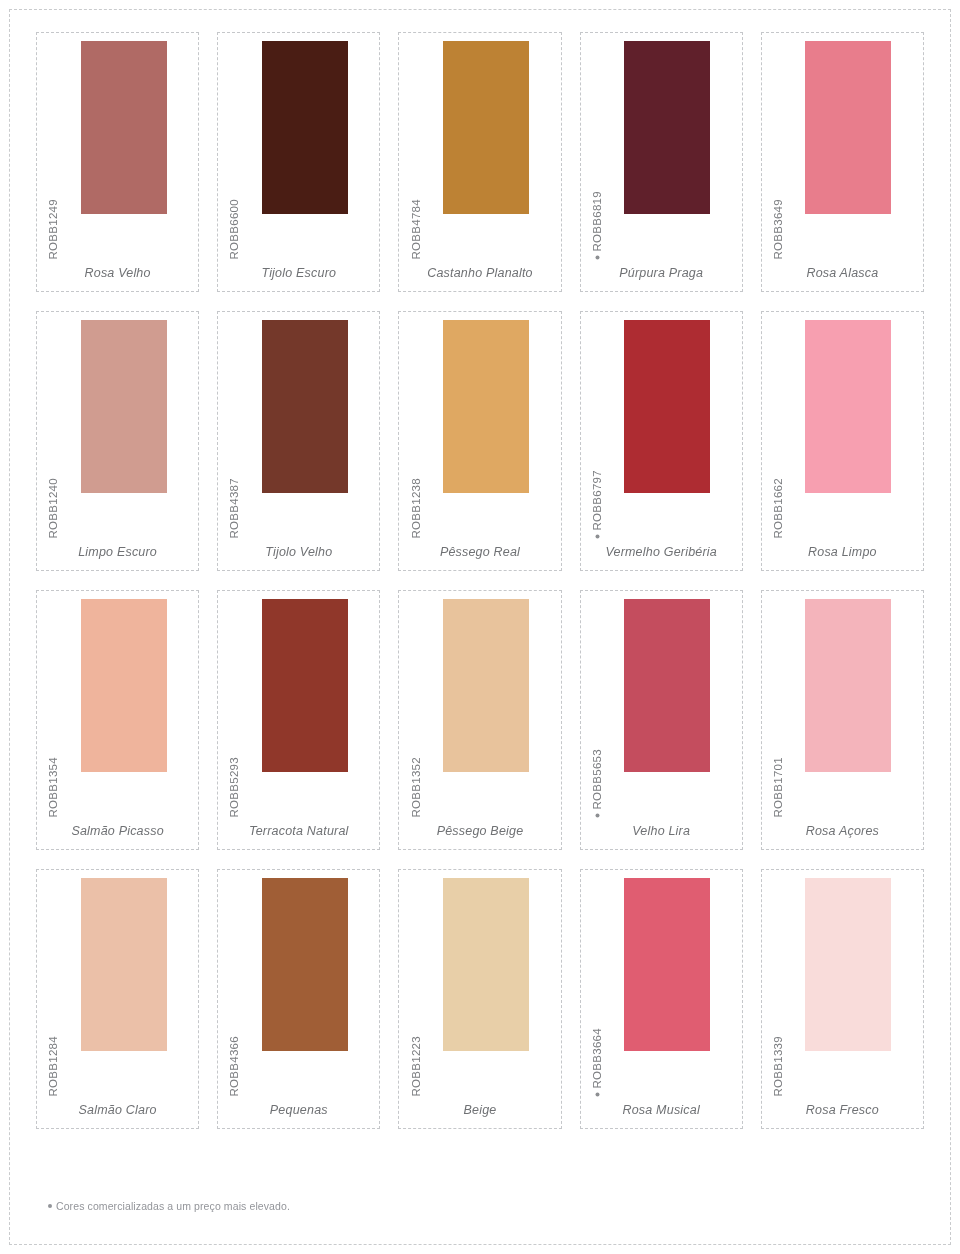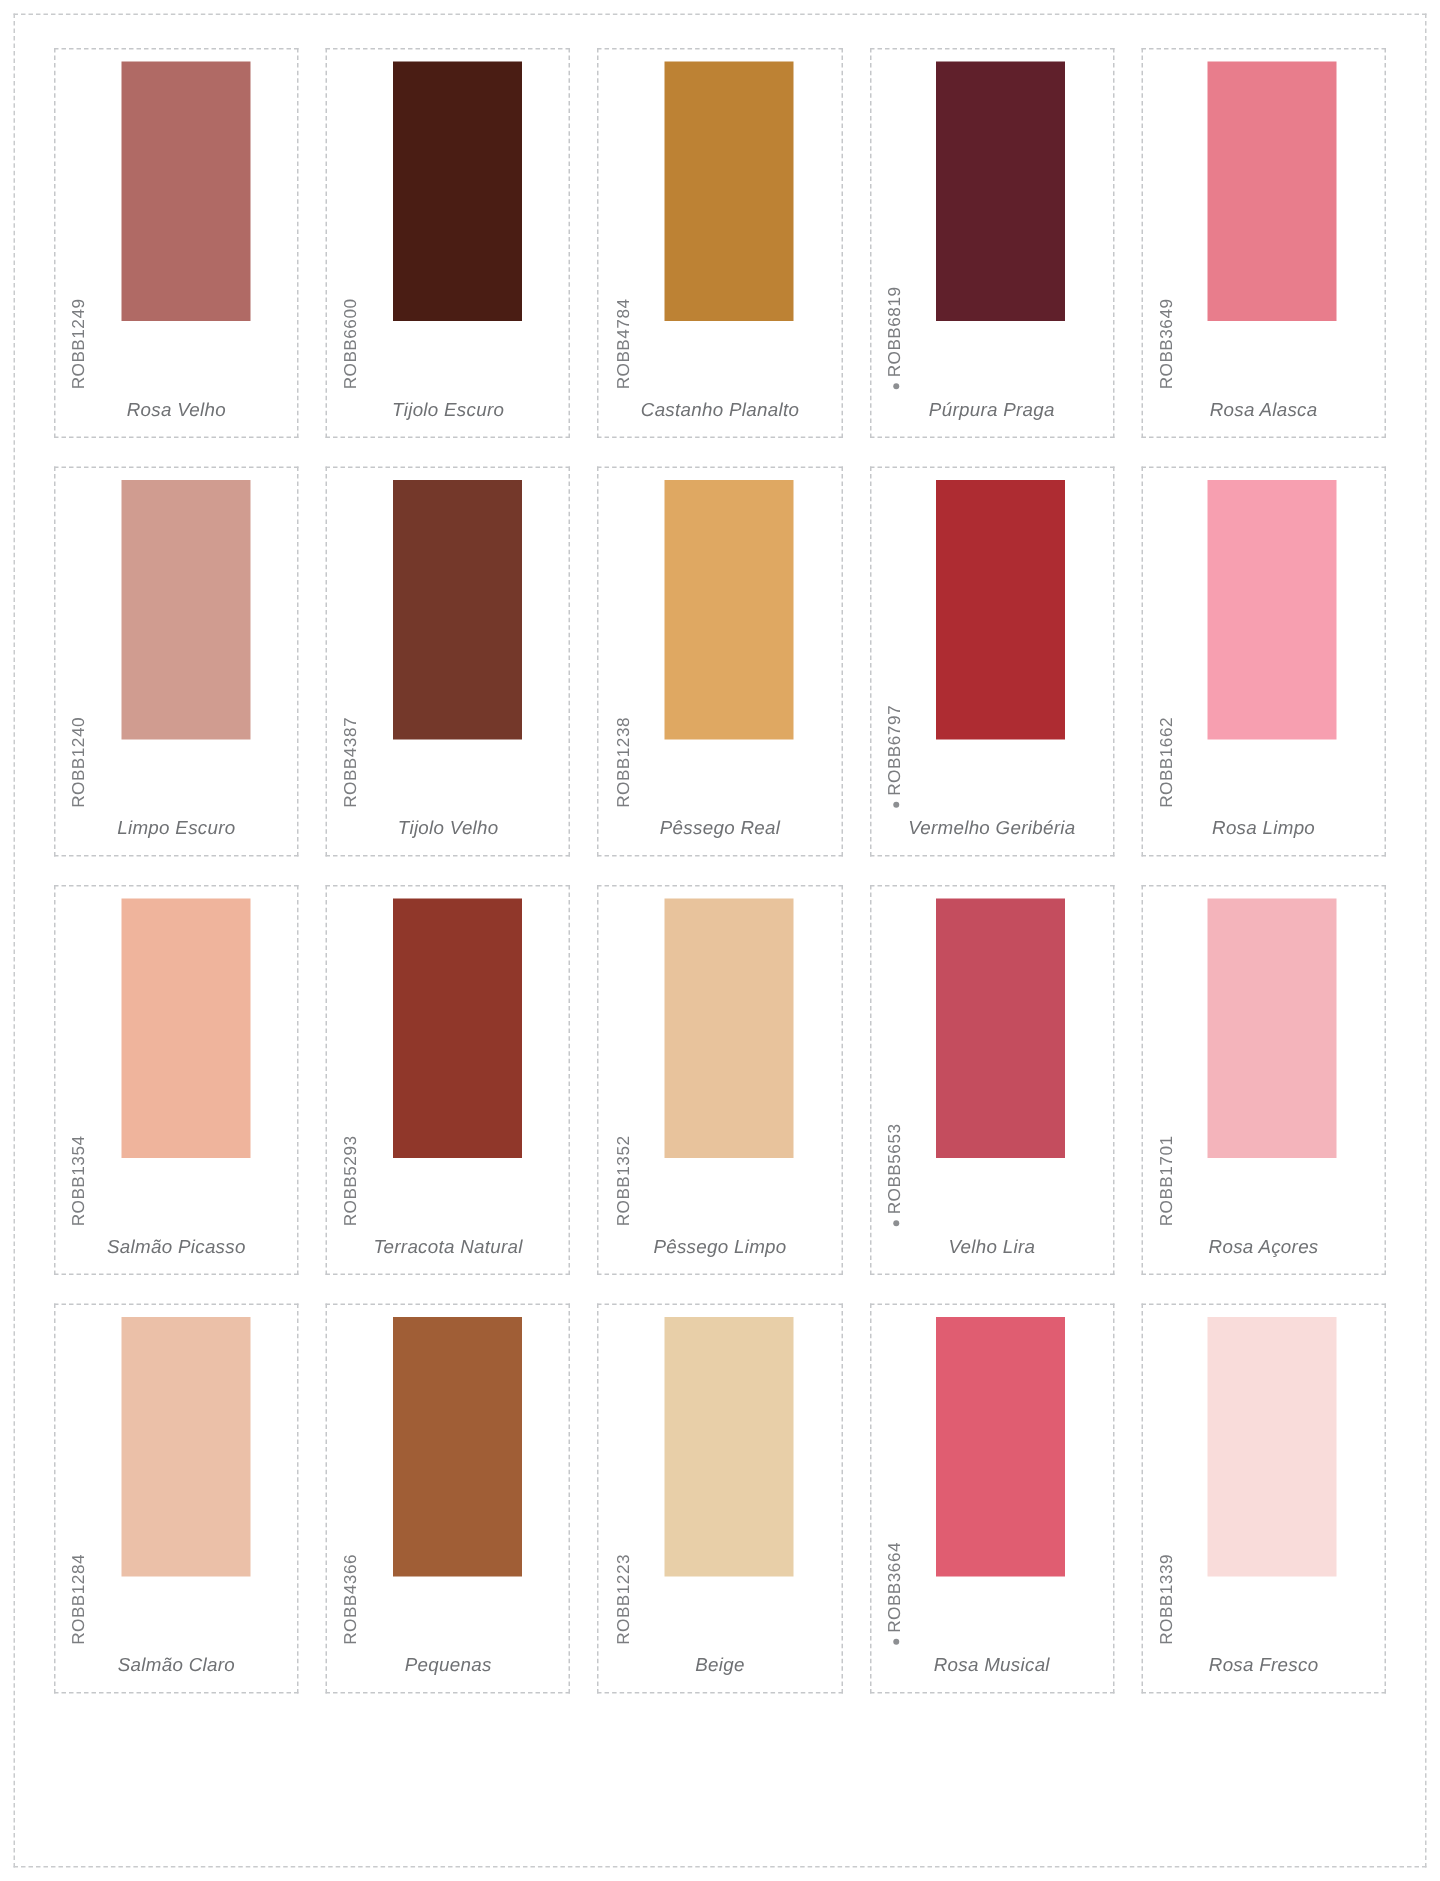--- a/index.html
+++ b/index.html
@@ -287,21 +287,21 @@
         </div>
         <div class="cell">
           <div class="cell-body">
             <div class="code-rail">
               <div class="code">
                 <span>ROBB1352</span>
               </div>
             </div>
             <div class="swatch" style="background: rgb(232, 195, 156);"></div>
           </div>
-          <div class="cell-name">Pêssego Limpo</div>
+          <div class="cell-name">Pêssego Beige</div>
         </div>
         <div class="cell">
           <div class="cell-body">
             <div class="code-rail">
               <div class="code">
                 <span class="dot"></span>
                 <span>ROBB5653</span>
               </div>
             </div>
             <div class="swatch" style="background: rgb(196, 77, 94);"></div>
@@ -371,16 +371,19 @@
                 <span>ROBB1339</span>
               </div>
             </div>
             <div class="swatch" style="background: rgb(249, 220, 218);"></div>
           </div>
           <div class="cell-name">Rosa Fresco</div>
         </div>
       </div>
 
     <div class="footer">
+      <div class="line">
+        <span class="bullet"></span><span>Cores comercializadas a um preço mais elevado.</span>
+      </div>
     </div>
 
   </div>
 </div>
 
 </body></html>

